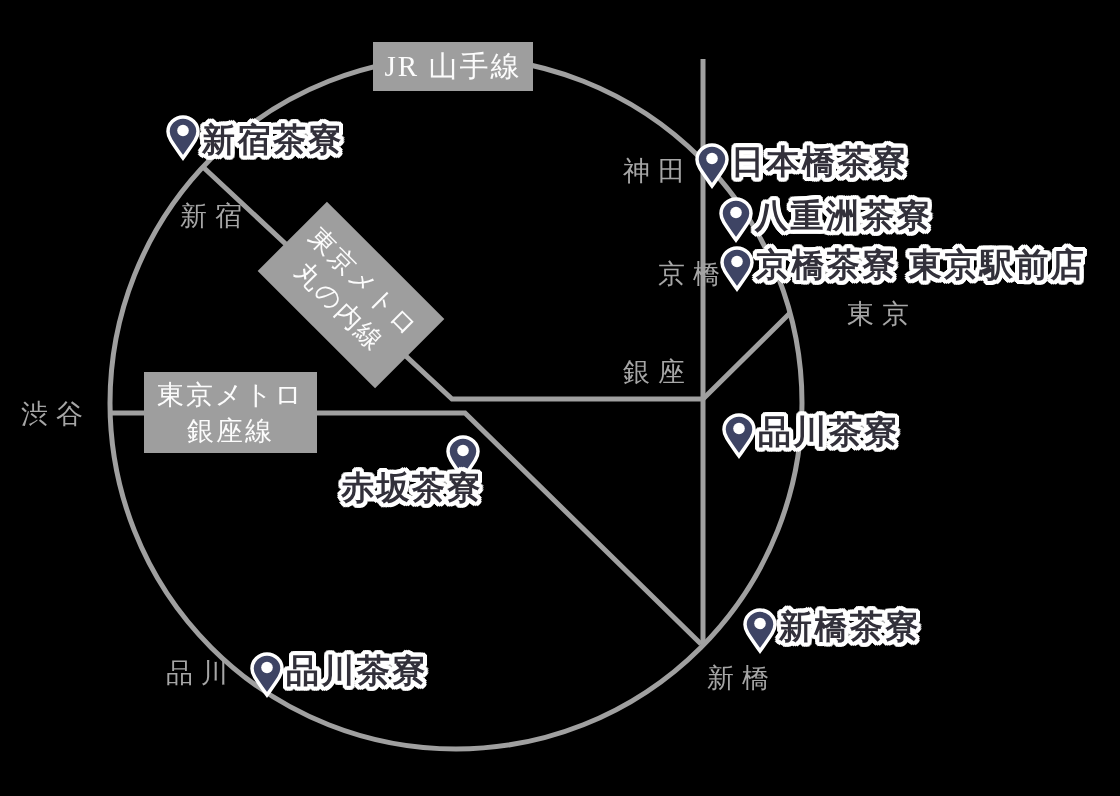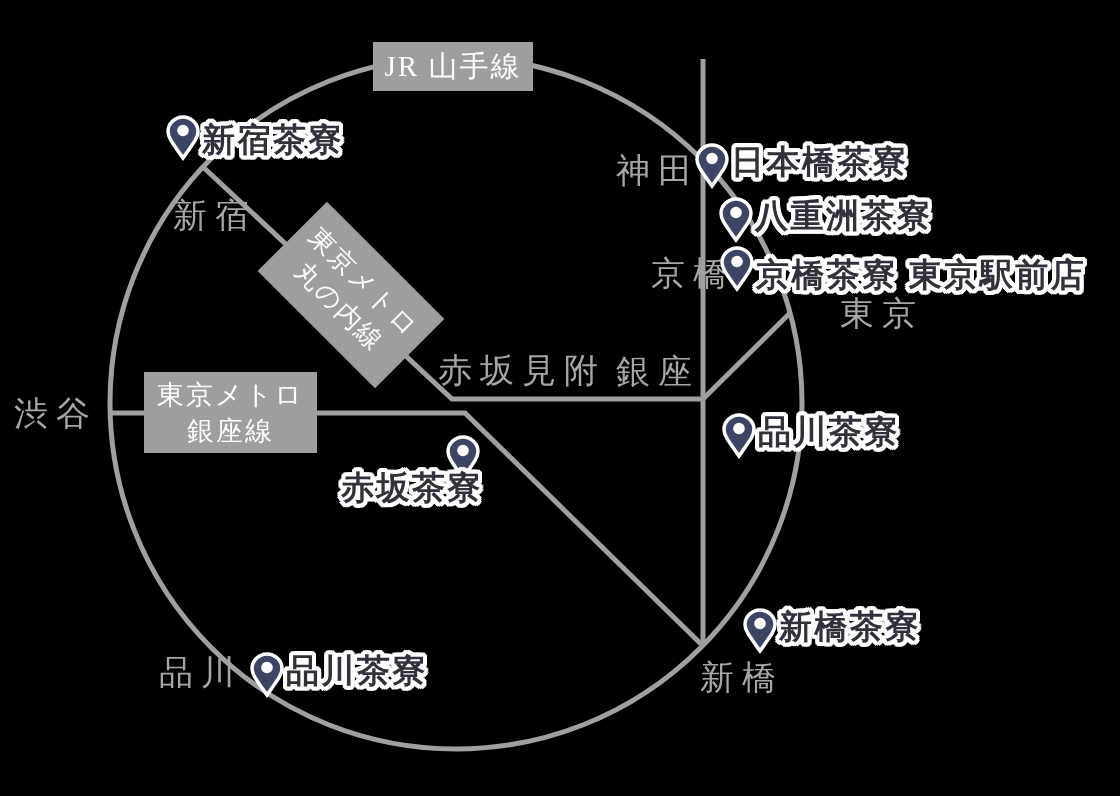--- a/index.html
+++ b/index.html
@@ -36,21 +36,21 @@
   #box-marunouchi{
     left:268px;top:246px;width:166px;height:98px;
     font-size:26px;line-height:34px;
     transform:rotate(45deg);
   }
 
   .station{
     position:absolute;
     transform:translate(-50%,-50%);
     color:var(--station-text);
-    font-size:34px;
+    font-size:27px;
     letter-spacing:8px;
     white-space:nowrap;
   }
 
   .shop{position:absolute;left:0;top:0;width:0;height:0;}
   .pin{position:absolute;overflow:visible;}
   .shop-label{
     position:absolute;
     color:var(--shop-text);
     font-size:33px;
@@ -91,21 +91,20 @@
   </div>
 
   <div class="linebox" id="box-ginza">
     <span>東京メトロ</span>
     <span>銀座線</span>
   </div>
 
 <div class="station" style="left: 215px; top: 216px;">新宿</div>
     <div class="station" style="left: 658px; top: 171px;">神田</div>
     <div class="station" style="left: 661px; top: 274px; margin-left: 32px;">京橋</div>
-    <div class="station" style="left: 522px; top: 371px;">赤坂見附</div>
     <div class="station" style="left: 658px; top: 372px;">銀座</div>
     <div class="station" style="left: 882px; top: 314px;">東京</div>
     <div class="station" style="left: 56px; top: 414px;">渋谷</div>
     <div class="station" style="left: 742px; top: 678px;">新橋</div>
     <div class="station" style="left: 201px; top: 673px;">品川</div>
     <div class="shop">
       <svg class="pin" width="36" height="46" viewBox="0 0 36 46" style="left: 165px; top: 115px;">
         <path d="M18 2 C9.8 2 3 8.6 3 16.4 C3 22.4 6.6 27 18 43 C29.4 27 33 22.4 33 16.4 C33 8.6 26.2 2 18 2 Z" fill="var(--pin-fill)" stroke="var(--pin-stroke)" stroke-width="3.5"></path>
         <circle cx="18" cy="15.5" r="5.8" fill="var(--pin-stroke)"></circle>
       </svg>
@@ -123,21 +122,21 @@
         <path d="M18 2 C9.8 2 3 8.6 3 16.4 C3 22.4 6.6 27 18 43 C29.4 27 33 22.4 33 16.4 C33 8.6 26.2 2 18 2 Z" fill="var(--pin-fill)" stroke="var(--pin-stroke)" stroke-width="3.5"></path>
         <circle cx="18" cy="15.5" r="5.8" fill="var(--pin-stroke)"></circle>
       </svg>
       <span class="shop-label" style="left: 755px; top: 198px;">八重洲茶寮</span>
     </div>
     <div class="shop">
       <svg class="pin" width="36" height="46" viewBox="0 0 36 46" style="left: 719px; top: 246px;">
         <path d="M18 2 C9.8 2 3 8.6 3 16.4 C3 22.4 6.6 27 18 43 C29.4 27 33 22.4 33 16.4 C33 8.6 26.2 2 18 2 Z" fill="var(--pin-fill)" stroke="var(--pin-stroke)" stroke-width="3.5"></path>
         <circle cx="18" cy="15.5" r="5.8" fill="var(--pin-stroke)"></circle>
       </svg>
-      <span class="shop-label" style="left: 756px; top: 247px; margin-top: 10px;">京橋茶寮 東京駅前店</span>
+      <span class="shop-label" style="left: 756px; top: 247px;">京橋茶寮 東京駅前店</span>
     </div>
     <div class="shop">
       <svg class="pin" width="36" height="46" viewBox="0 0 36 46" style="left: 721px; top: 413px;">
         <path d="M18 2 C9.8 2 3 8.6 3 16.4 C3 22.4 6.6 27 18 43 C29.4 27 33 22.4 33 16.4 C33 8.6 26.2 2 18 2 Z" fill="var(--pin-fill)" stroke="var(--pin-stroke)" stroke-width="3.5"></path>
         <circle cx="18" cy="15.5" r="5.8" fill="var(--pin-stroke)"></circle>
       </svg>
       <span class="shop-label" style="left: 758px; top: 414px;">品川茶寮</span>
     </div>
     <div class="shop">
       <svg class="pin" width="36" height="46" viewBox="0 0 36 46" style="left: 445px; top: 435px;">

